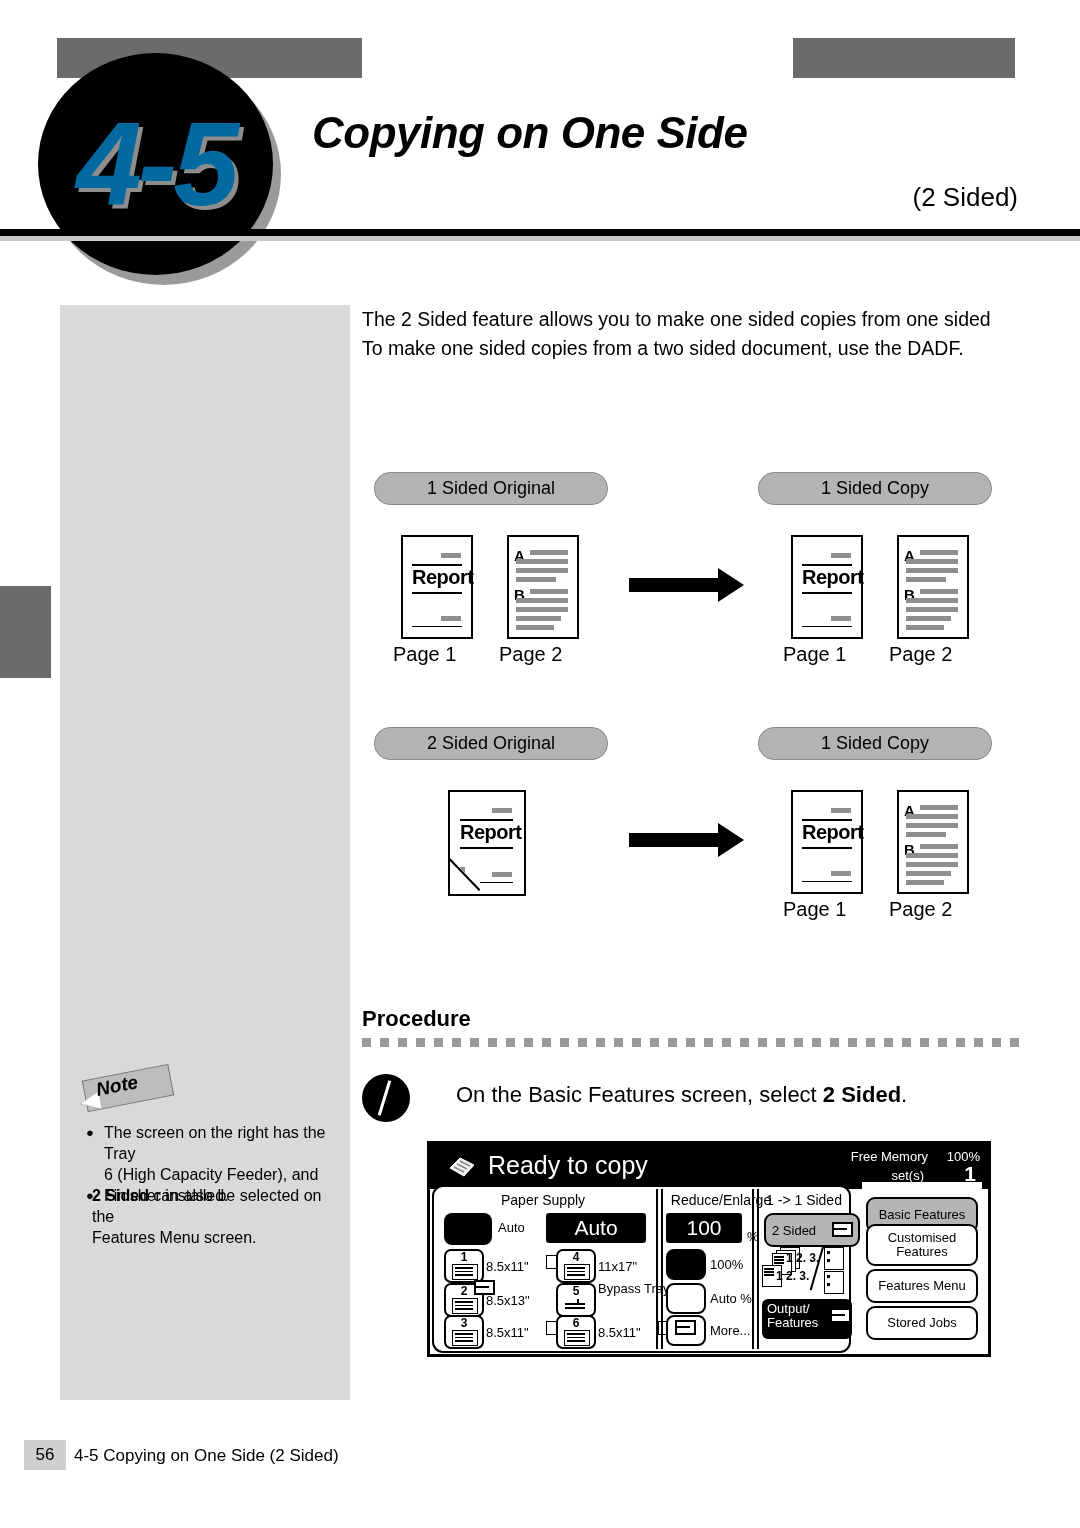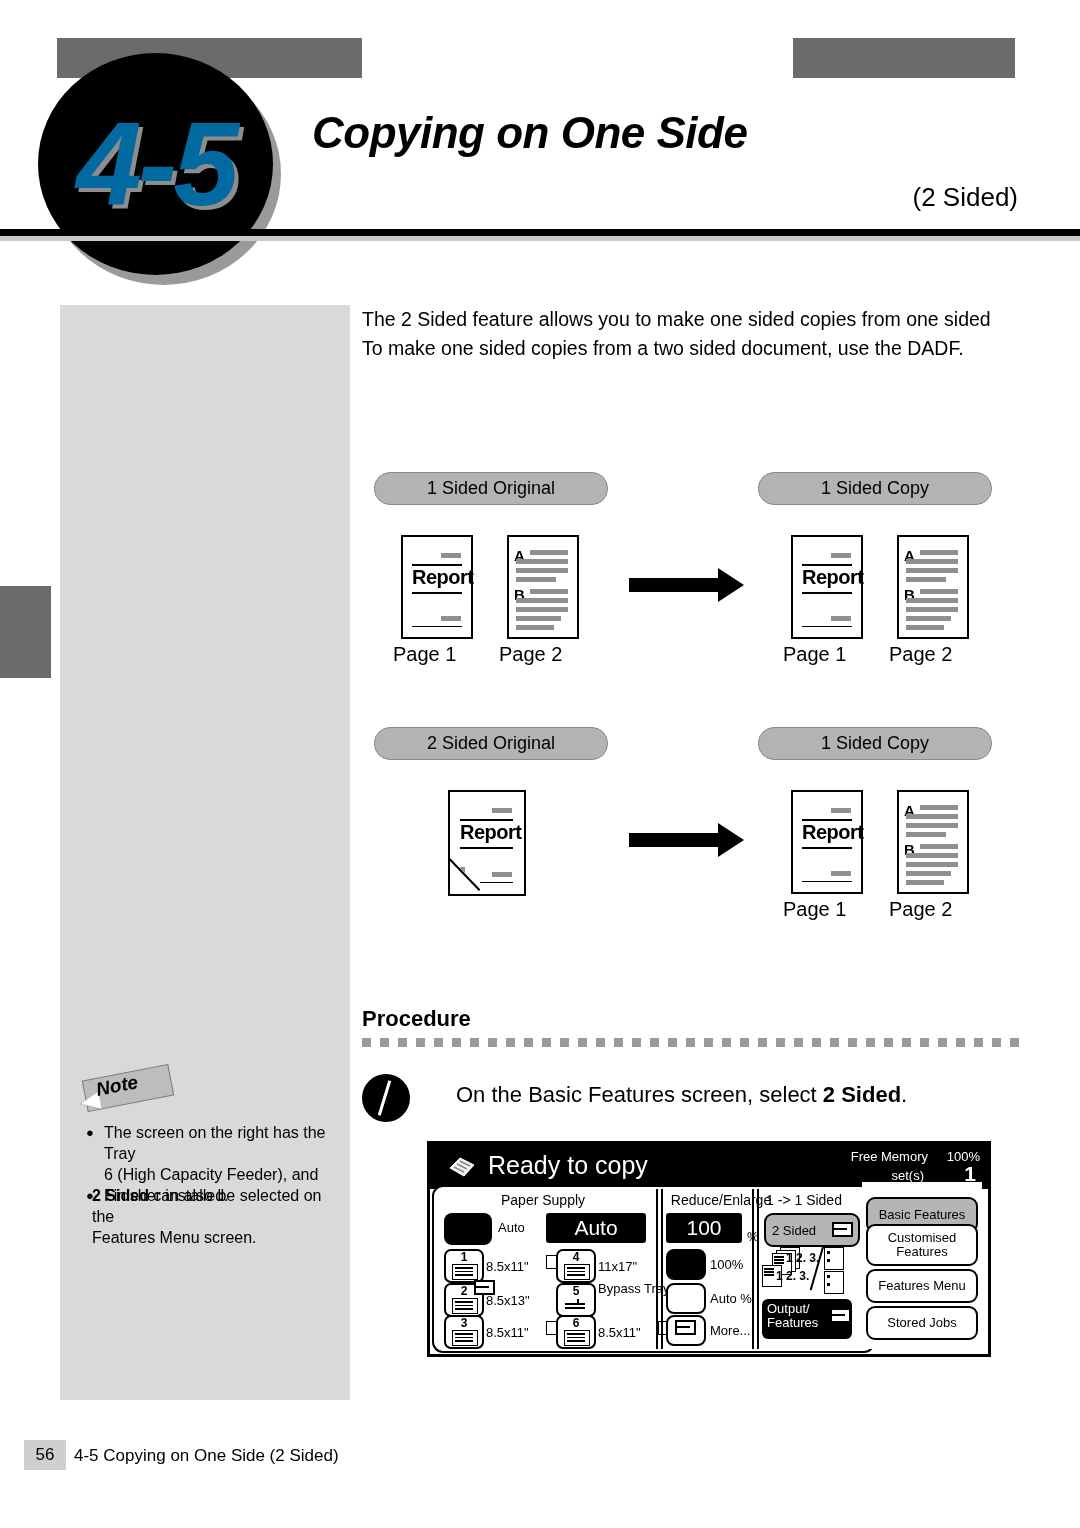--- a/index.html
+++ b/index.html
@@ -85,21 +85,21 @@
   #cp-header{position:absolute;left:0;top:0;width:100%;height:45px;background:#000;color:#fff;}
   #cp-ready{position:absolute;left:58px;top:7px;font-size:25px;color:#fff;}
   #cp-icon{position:absolute;left:18px;top:12px;width:28px;height:24px;}
   #cp-freemem{position:absolute;right:60px;top:5px;font-size:13px;color:#fff;}
   #cp-freemem-val{position:absolute;right:8px;top:5px;font-size:13px;color:#fff;}
   #cp-sets{position:absolute;right:64px;top:24px;font-size:13px;color:#fff;}
   #cp-sets-val{position:absolute;right:12px;top:18px;font-size:21px;color:#fff;font-weight:bold;}
 
   #cp-body{position:absolute;left:0;top:41px;width:100%;height:166px;}
   #cp-main{position:absolute;left:2px;top:0;width:415px;height:164px;background:#fff;
-        border:2px solid #000;border-radius:11px;padding-left:24px;}
+        border:2px solid #000;border-radius:11px;}
   #cp-side{position:absolute;left:432px;top:-3px;width:120px;height:167px;background:#fff;}
 
   .sect-title{position:absolute;font-size:14px;text-align:center;}
   .vdiv{position:absolute;width:2px;background:#000;}
 
   .blackbox{position:absolute;background:#000;color:#fff;display:flex;align-items:center;
         justify-content:center;border-radius:3px;}
   .traybtn{position:absolute;width:36px;height:30px;border:2px solid #000;border-radius:7px;
         background:#fff;}
   .traybtn .n{position:absolute;left:0;top:-1px;width:100%;text-align:center;font-size:12px;

